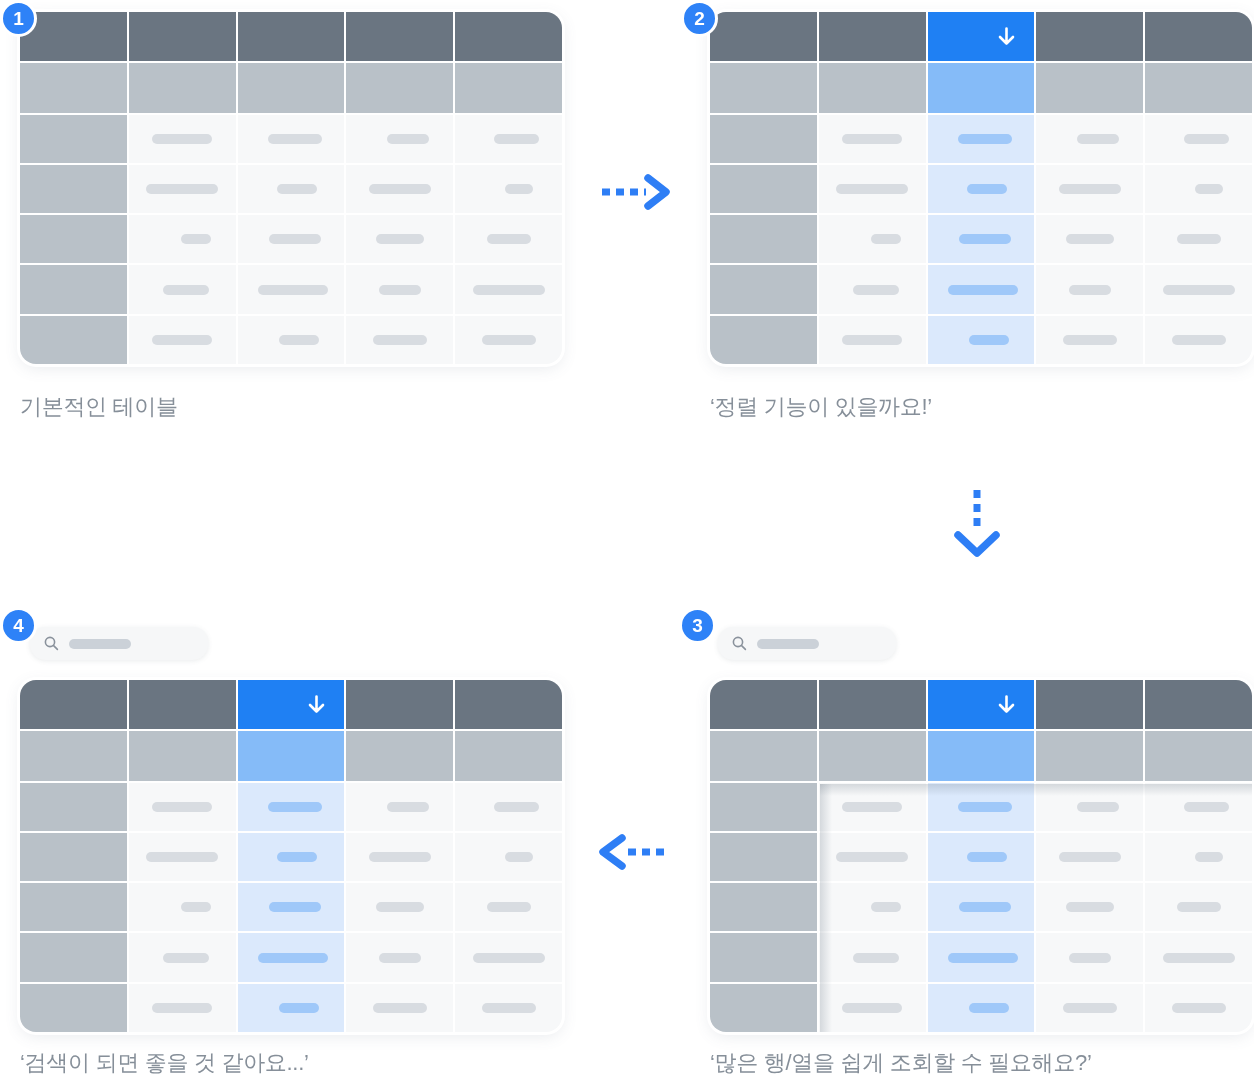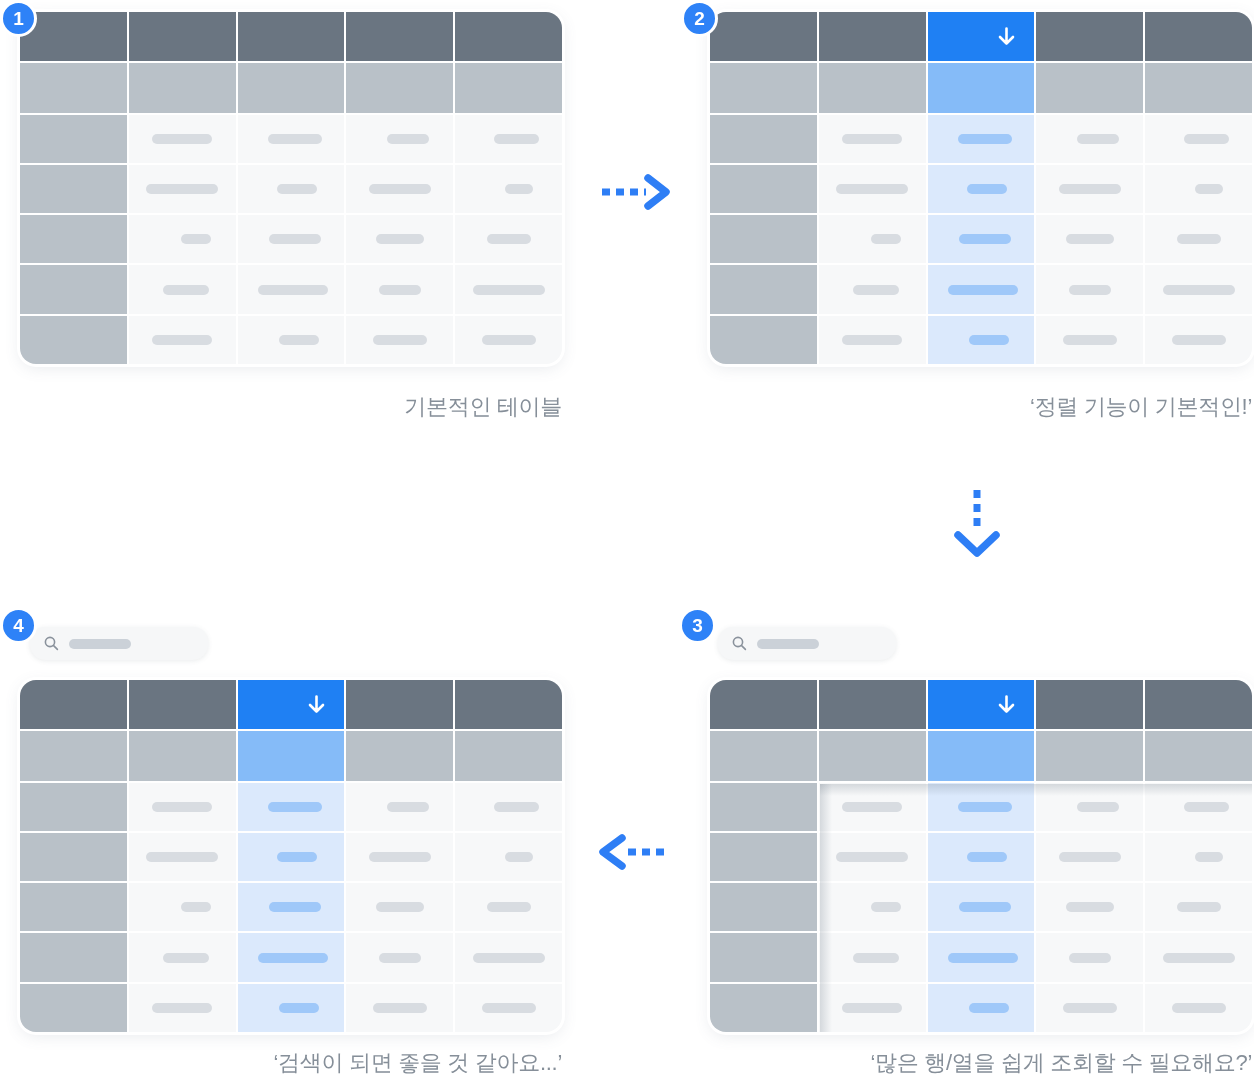--- a/index.html
+++ b/index.html
@@ -70,21 +70,21 @@
     background:linear-gradient(to right,rgba(90,105,120,0.22),rgba(90,105,120,0));
     pointer-events:none;
   }
   .frozen-shadow-h{
     position:absolute;left:110px;top:104px;right:0;height:12px;z-index:5;
     background:linear-gradient(to bottom,rgba(90,105,120,0.22),rgba(90,105,120,0));
     pointer-events:none;
   }
 
   .caption{
-    position:absolute;left:0;width:100%;text-align:right;
+    position:absolute;left:0;width:100%;text-align:left;
     font-size:22px;font-weight:500;letter-spacing:-0.3px;
     color:var(--caption-text,#868f99);white-space:nowrap;
   }
   .s1 .caption,.s2 .caption{top:380px;}
   .s3 .caption,.s4 .caption{top:368px;}
 
   .flow-arrow{position:absolute;z-index:10;}
   .fa-right{left:596px;top:172px;}
   .fa-down{left:952px;top:484px;}
   .fa-left{left:594px;top:830px;}
@@ -254,21 +254,21 @@
           <div class="pill blue" style="width: 40px; transform: translateX(8px);"></div>
         </div>
         <div class="cell data">
           <div class="pill" style="width: 54px; transform: translateX(0px);"></div>
         </div>
         <div class="cell data">
           <div class="pill" style="width: 54px; transform: translateX(0px);"></div>
         </div>
       </div>
   </div>
-  <div class="caption">‘정렬 기능이 기본적인!’</div>
+  <div class="caption">‘정렬 기능이 있을까요!’</div>
 </section>
 
 <section class="step s3">
   <div class="badge">3</div>
   <div class="searchbox">
     <svg width="17" height="17" viewBox="0 0 17 17" fill="none">
       <circle cx="7" cy="7" r="4.6" stroke="#8a929c" stroke-width="1.6" fill="none"></circle>
       <line x1="10.6" y1="10.6" x2="14.4" y2="14.4" stroke="#8a929c" stroke-width="1.6" stroke-linecap="round"></line>
     </svg>
     <div class="search-pill"></div>

